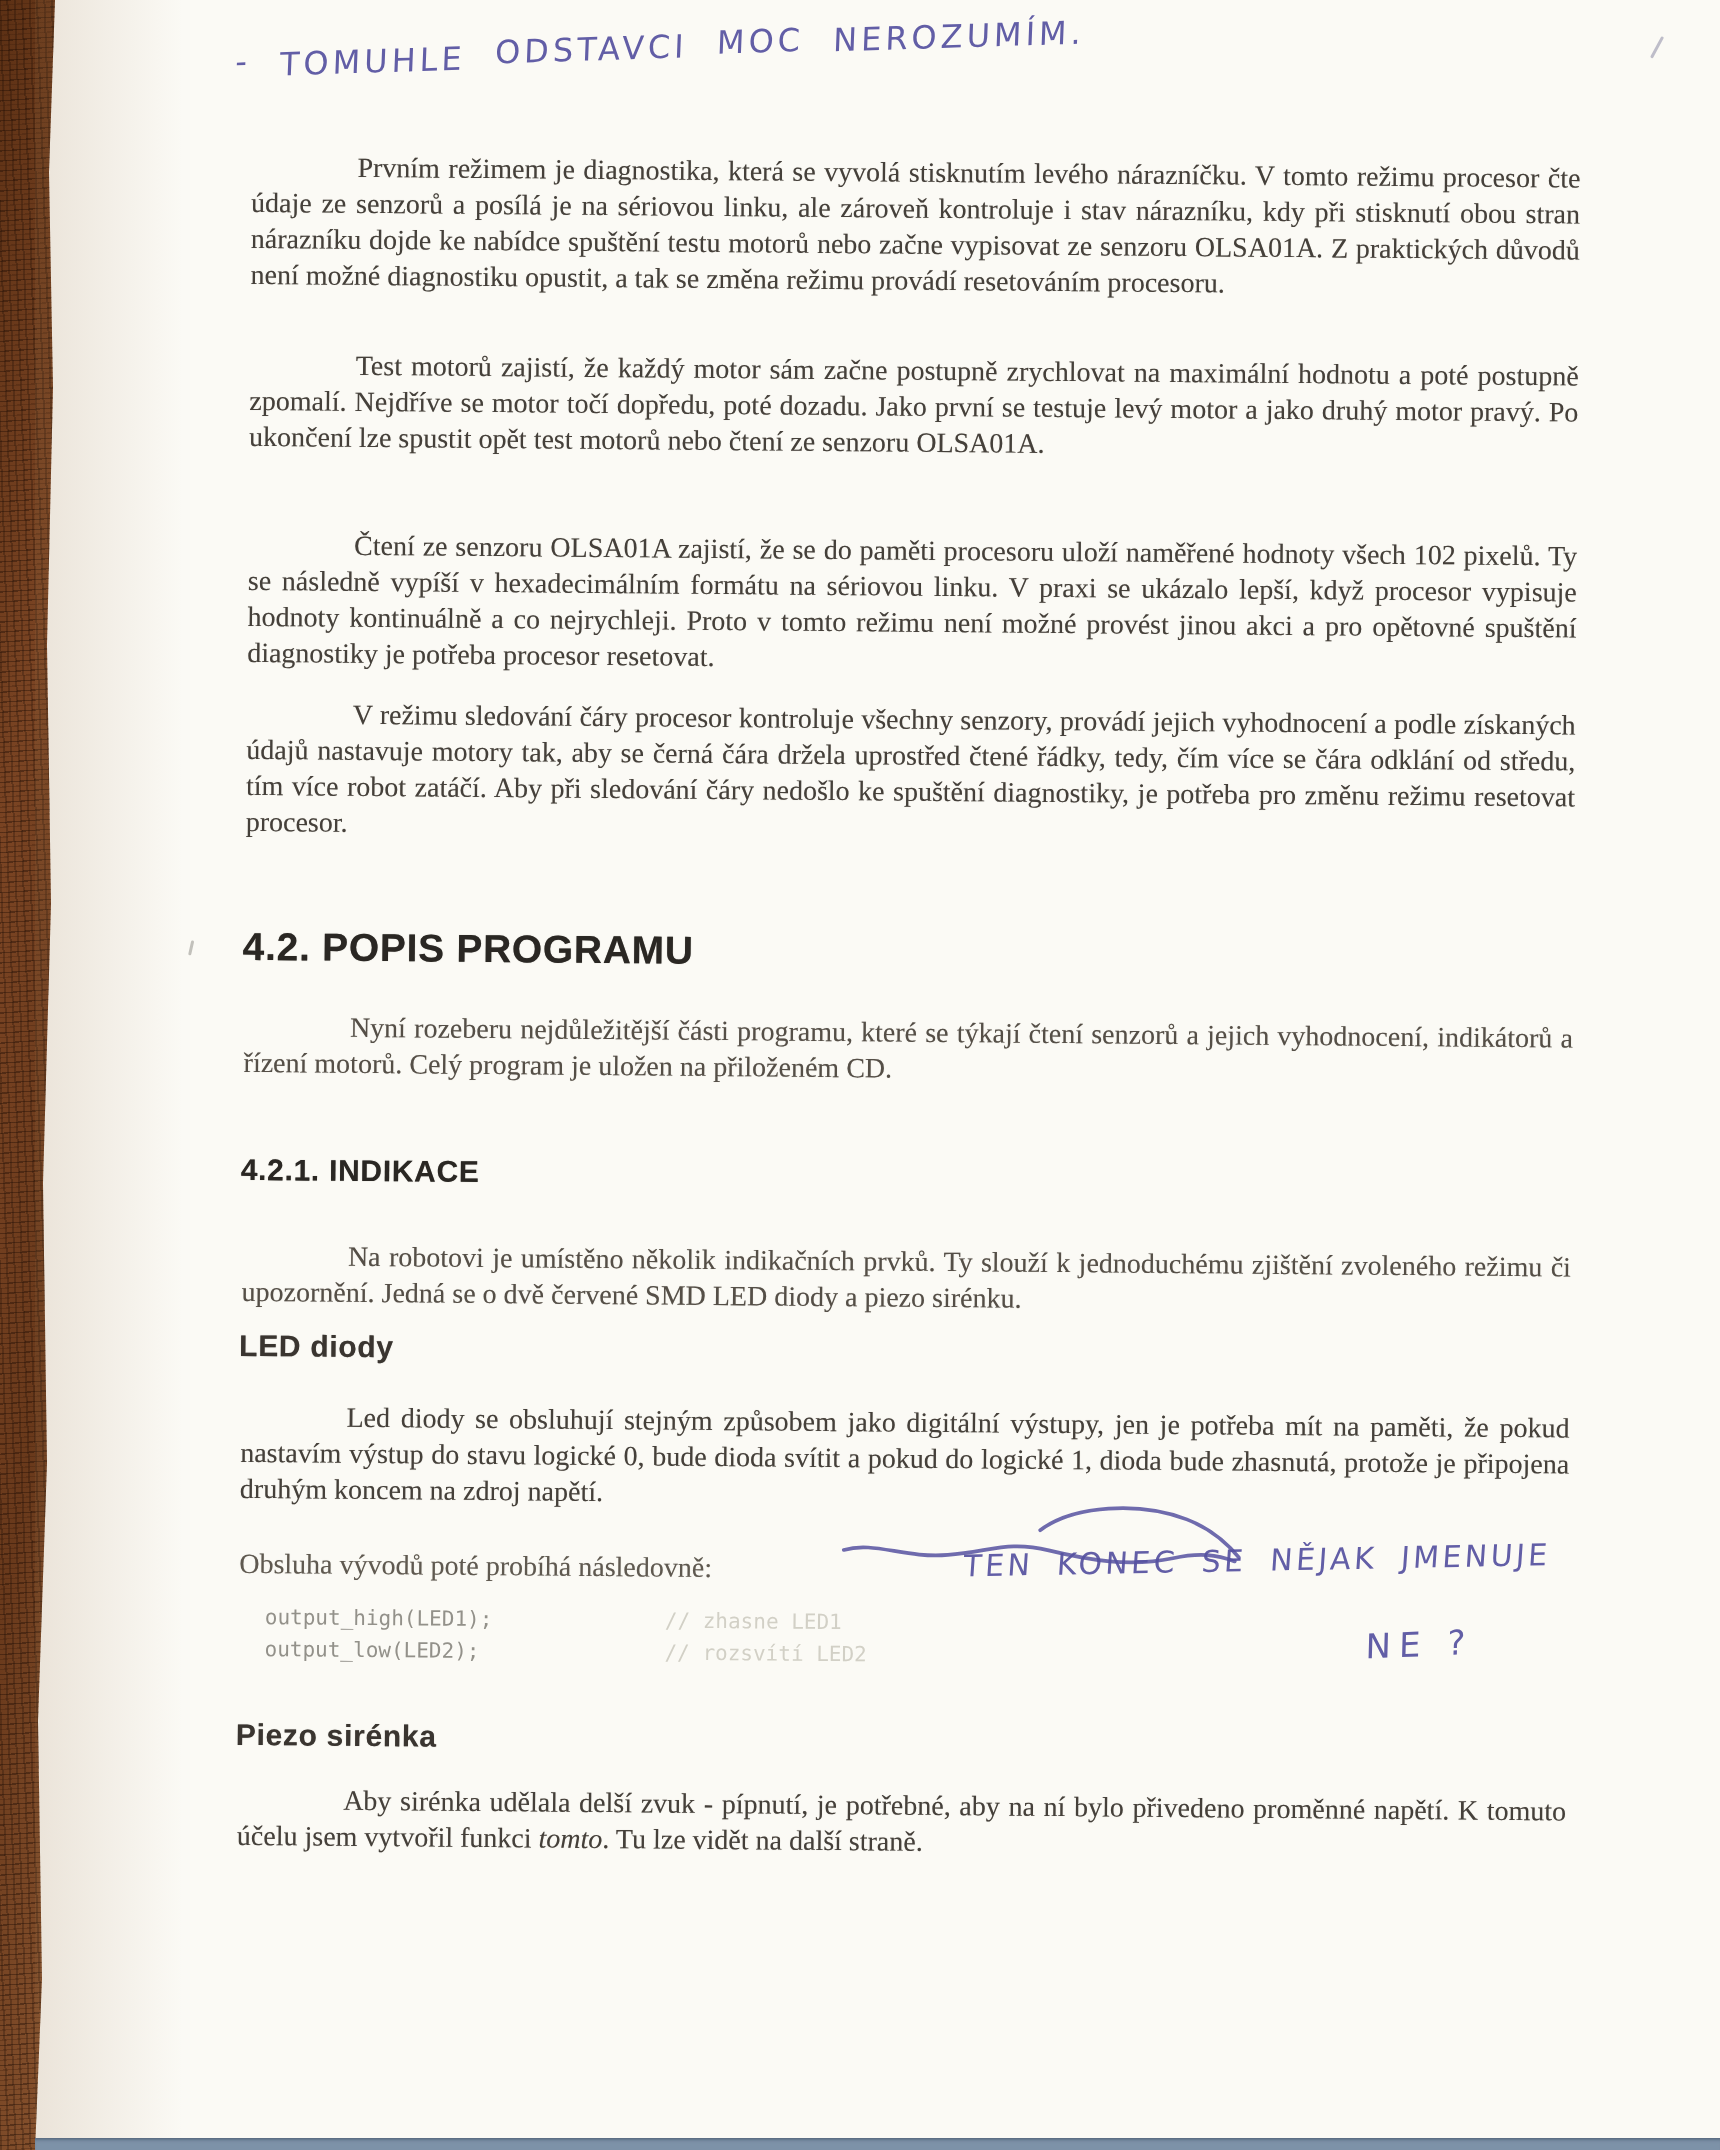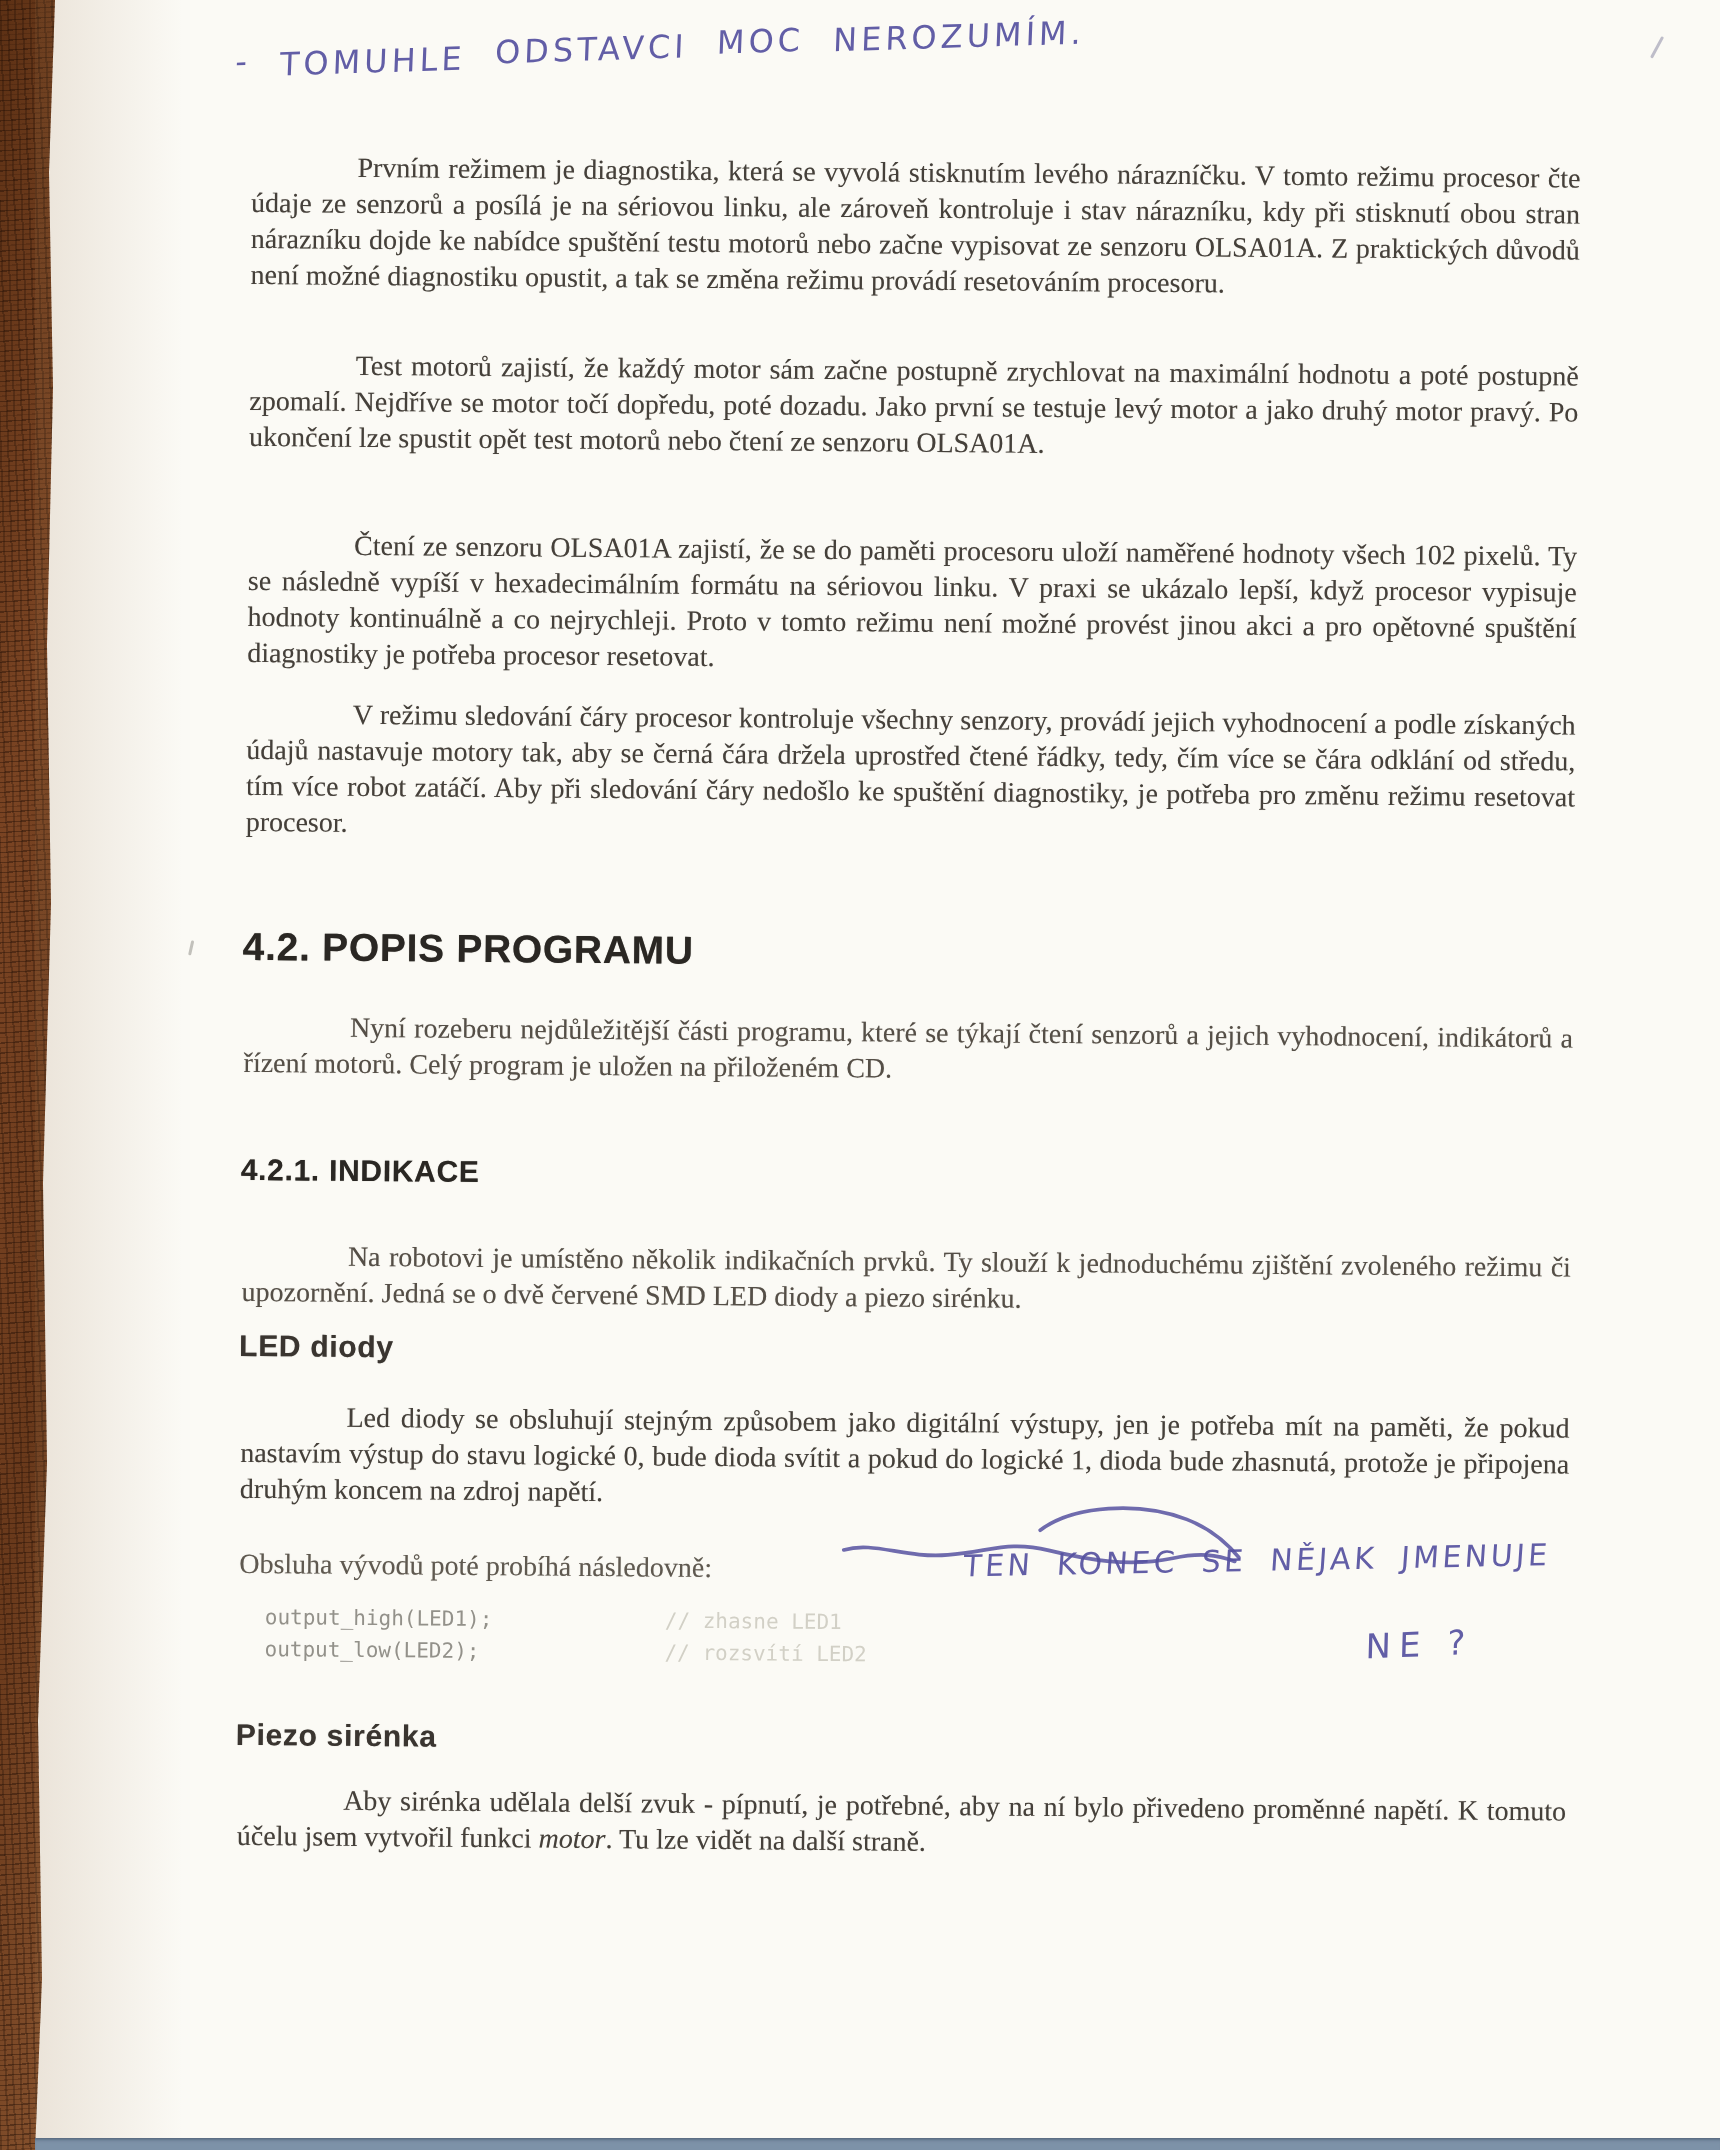--- a/index.html
+++ b/index.html
@@ -140,20 +140,20 @@
       <span class="code-com">// zhasne  LED1</span>
     </div>
     <div class="code-row" style="top:1637px;">
       <span class="code-txt">output_low(LED2);</span>
       <span class="code-com">// rozsvítí LED2</span>
     </div>
 
     <div class="hsans h3" style="top:1718px;">Piezo sirénka</div>
 
     <div class="para" style="top:1782px;">
-      <span>Aby sirénka udělala delší zvuk - pípnutí, je potřebné, aby na ní bylo přivedeno proměnné napětí. K tomuto účelu jsem vytvořil funkci </span><span class="it">motor</span><span>. Tu lze vidět na další straně.</span>
+      <span>Aby sirénka udělala delší zvuk - pípnutí, je potřebné, aby na ní bylo přivedeno proměnné napětí. K tomuto účelu jsem vytvořil funkci </span><span class="it">tomto</span><span>. Tu lze vidět na další straně.</span>
     </div>
 
   </div>
 
   <div class="strip"></div>
 </div>
 
 
 </body></html>

